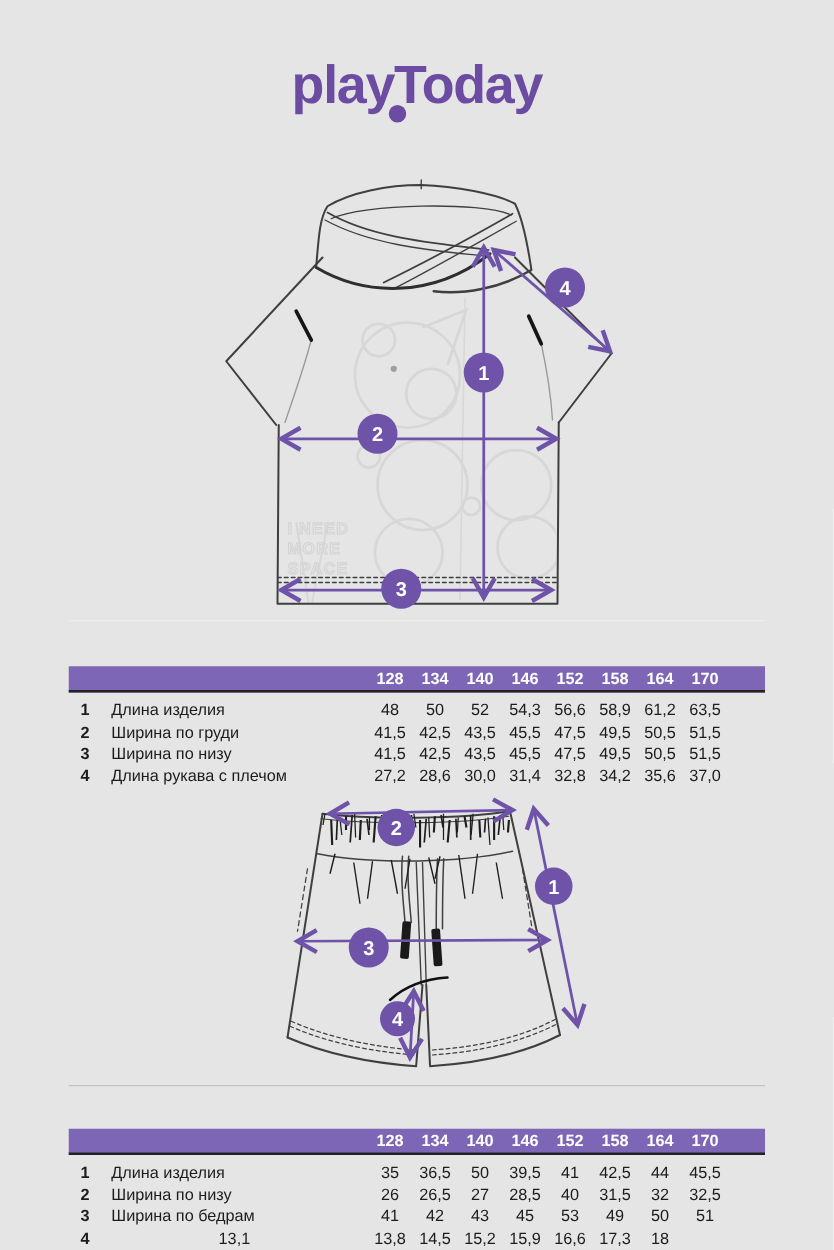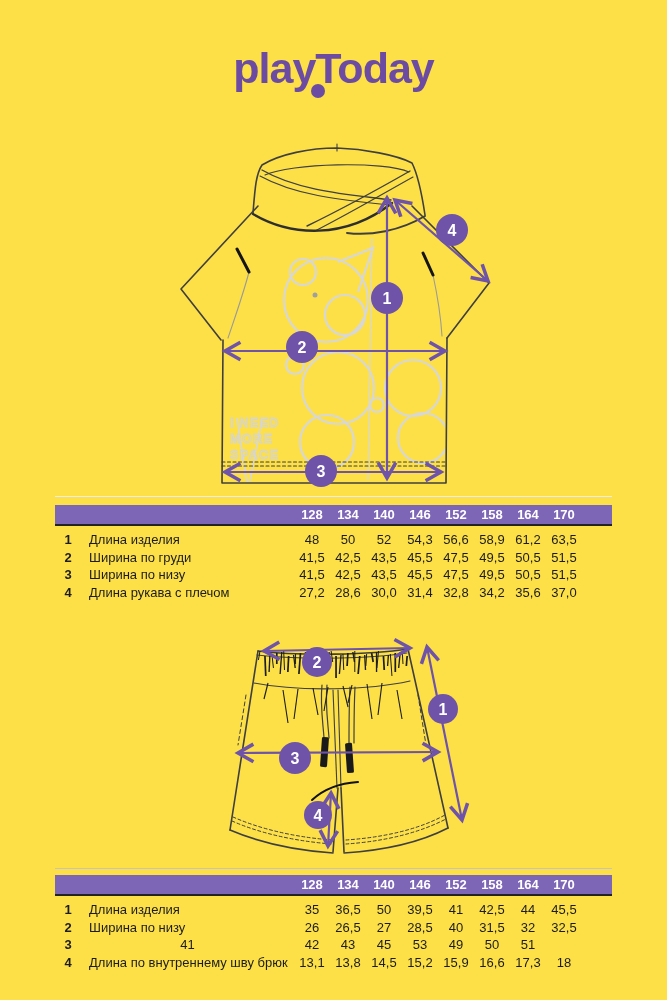--- a/index.html
+++ b/index.html
@@ -1,32 +1,32 @@
 <!DOCTYPE html>
 <html><head>
 <meta charset="utf-8">
 <style>
   html,body{margin:0;padding:0;background:#ffffff;}
-  #page{position:relative;width:667px;height:1000px;background:#fde047;overflow:hidden;
+  #page{position:relative;width:667px;height:1000px;background:#e5e5e5;overflow:hidden;
         font-family:"Liberation Sans", sans-serif;color:#1c1c1c;}
   
   #logo{position:absolute;left:0;top:44px;width:667px;text-align:center;
         font-size:43px;font-weight:bold;letter-spacing:-1px;color:#6c4ba3;}
   #logo-dot{position:absolute;left:311px;top:84px;width:14px;height:14px;border-radius:50%;
         background:#6c4ba3;}
   
   .rule{position:absolute;left:55px;width:557px;height:1px;}
   #rule1{top:496px;background:#ededed;}
   #rule2{top:868px;background:#c4c4c4;}
   
   .size-table{position:absolute;left:55px;width:557px;}
   #table1{top:505px;}
   #table2{top:875px;}
   .t-head{display:grid;grid-template-columns:26px 1fr repeat(8,36px);align-items:center;
-          height:19px;background:#7e66b6;border-bottom:2px solid #232323;padding-right:30px;}
+          height:19px;background:#7e66b6;border-bottom:2px solid #232323;padding-right:30px;margin-top:28px;}
   .t-head .size-cell{color:#ffffff;font-weight:bold;font-size:13px;text-align:center;}
   .t-body{padding-top:5px;}
   .t-row{display:grid;grid-template-columns:26px 1fr repeat(8,36px);padding-right:30px;
          height:17.5px;line-height:17.5px;font-size:13px;}
   .t-row .num{font-weight:bold;text-align:center;}
   .t-row .lbl{padding-left:8px;}
   .t-row .val{text-align:center;}
   svg{position:absolute;overflow:visible;}
   #shirt-svg{left:150px;top:130px;}
   #shorts-svg{left:210px;top:635px;}
@@ -327,32 +327,32 @@
           <span class="val">26,5</span>
           <span class="val">27</span>
           <span class="val">28,5</span>
           <span class="val">40</span>
           <span class="val">31,5</span>
           <span class="val">32</span>
           <span class="val">32,5</span>
         </div>
         <div class="t-row">
           <span class="num">3</span>
+          <span class="lbl">Ширина по бедрам</span>
           <span class="val">41</span>
           <span class="val">42</span>
           <span class="val">43</span>
           <span class="val">45</span>
           <span class="val">53</span>
           <span class="val">49</span>
           <span class="val">50</span>
           <span class="val">51</span>
         </div>
         <div class="t-row">
           <span class="num">4</span>
-          <span class="lbl">Длина по внутреннему шву брюк</span>
           <span class="val">13,1</span>
           <span class="val">13,8</span>
           <span class="val">14,5</span>
           <span class="val">15,2</span>
           <span class="val">15,9</span>
           <span class="val">16,6</span>
           <span class="val">17,3</span>
           <span class="val">18</span>
         </div>
       </div>

